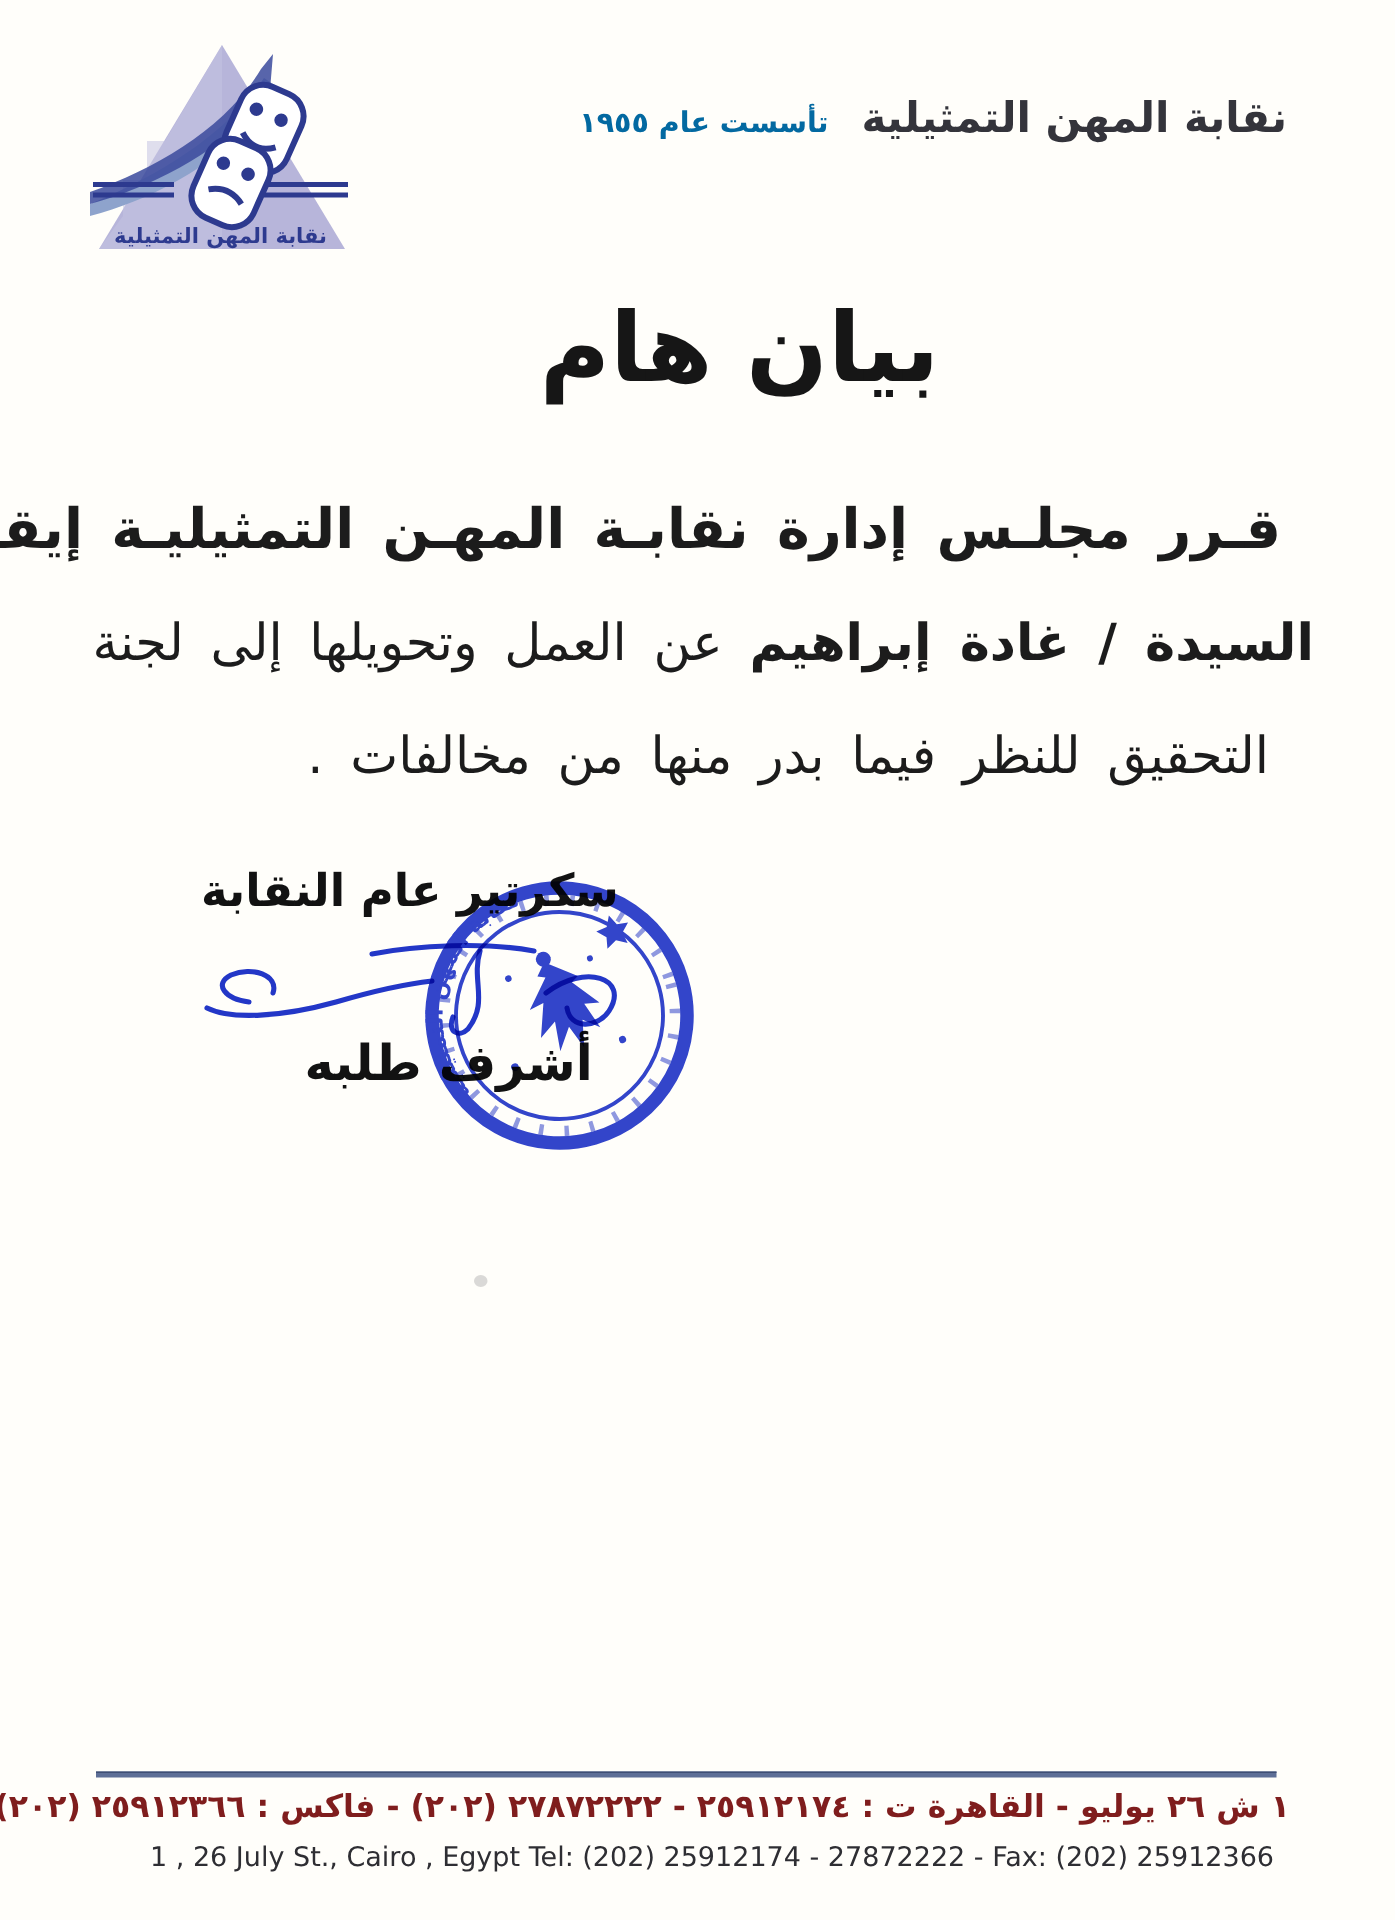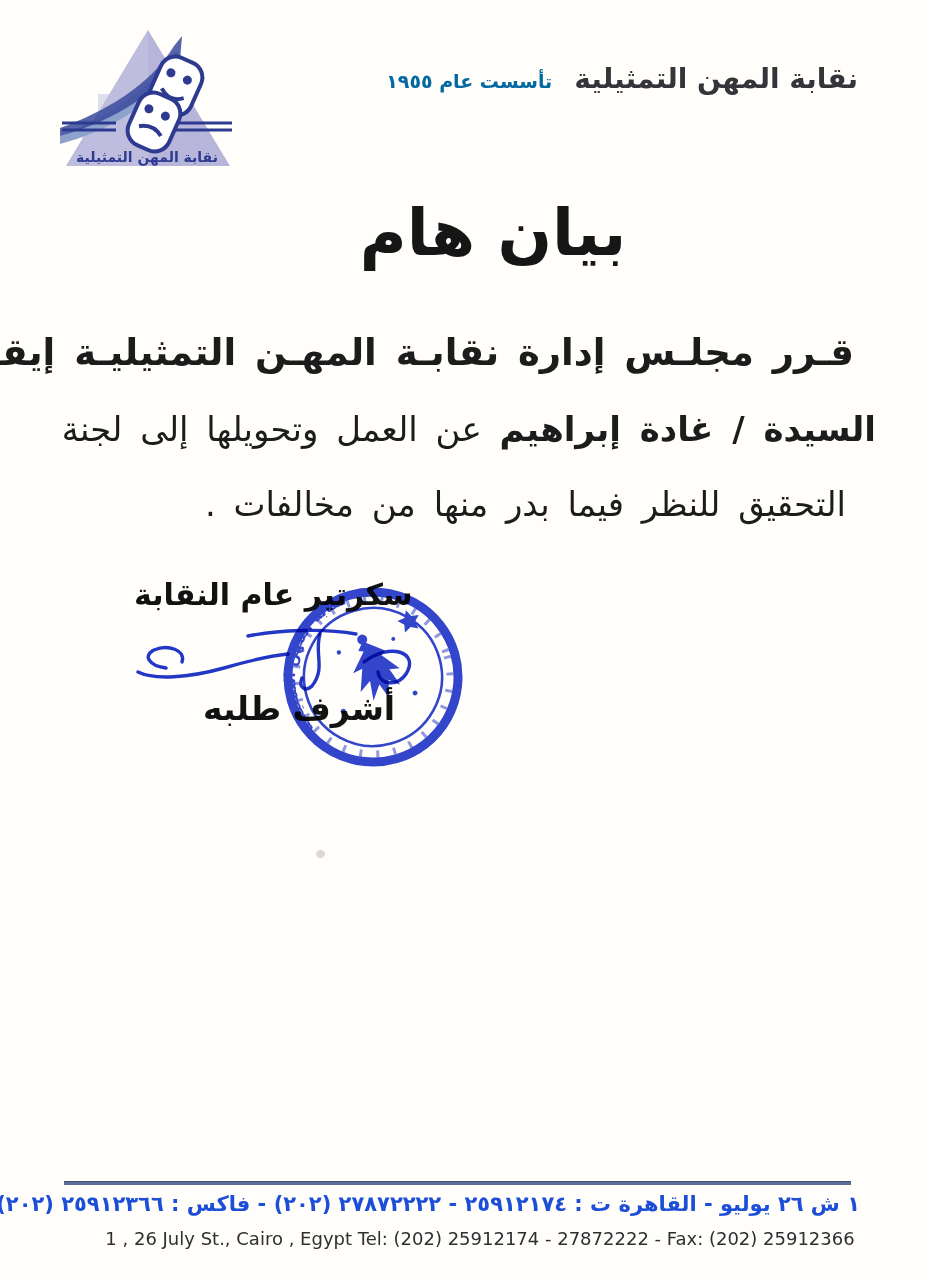--- a/index.html
+++ b/index.html
@@ -31,22 +31,22 @@
   .sig-title{position:absolute;left:134px;top:577px;font-size:30px;font-weight:bold;color:#121212;direction:rtl;white-space:nowrap;}
   .sig-name{position:absolute;left:203px;top:689px;font-size:33px;font-weight:bold;color:#121212;direction:rtl;white-space:nowrap;}
   .scrawl{position:absolute;left:128px;top:608px;width:320px;height:95px;mix-blend-mode:multiply;}
   .stamp{position:absolute;left:277px;top:582px;width:192px;height:190px;transform:rotate(-16deg);opacity:.93;mix-blend-mode:multiply;}
 
   .speck{position:absolute;left:316px;top:850px;width:9px;height:8px;border-radius:50%;background:rgba(150,150,150,.35);}
 
   
   .footer-rule{position:absolute;left:64px;right:79px;top:1181px;height:3px;background:#5d6e96;border-top:1px solid #3e4e74;}
   .footer-ar{position:absolute;top:1192px;left:100px;right:70px;text-align:right;direction:rtl;
-             font-size:21px;font-weight:bold;color:#1d4ed8;white-space:nowrap;}
-  .footer-en{position:absolute;top:1228px;left:100px;right:70px;text-align:center;direction:ltr;
+             font-size:21px;font-weight:bold;color:#7f1d1d;white-space:nowrap;}
+  .footer-en{position:absolute;top:1228px;left:100px;right:70px;text-align:left;direction:ltr;
              font-size:18px;color:#2e2e33;white-space:nowrap;}
 </style>
 </head>
 <body>
 
 <div class="page">
 
   <div class="logo">
     <svg viewBox="0 0 178 152" xmlns="http://www.w3.org/2000/svg">
 

